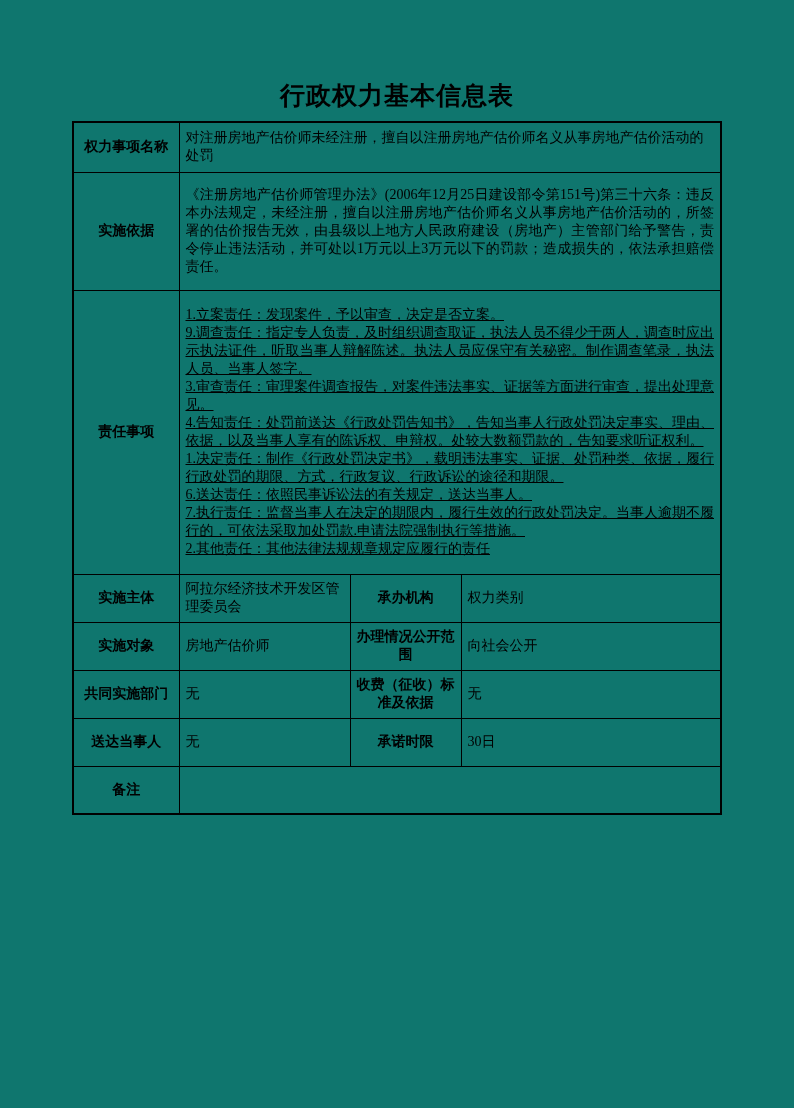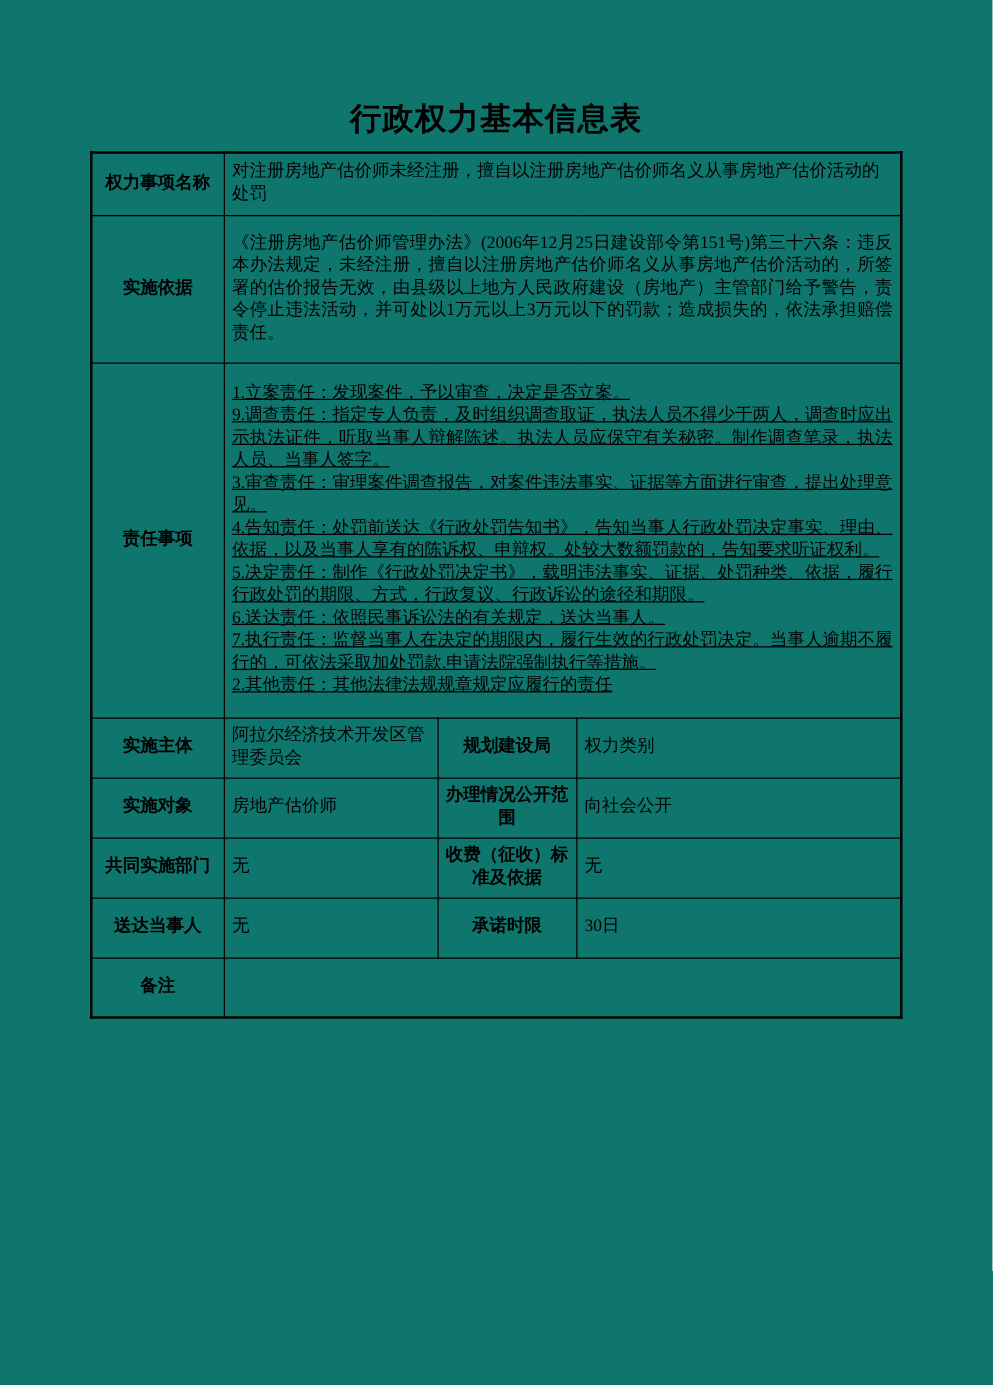--- a/index.html
+++ b/index.html
@@ -97,31 +97,31 @@
         <td class="val-justify" colspan="3">《注册房地产估价师管理办法》(2006年12月25日建设部令第151号)第三十六条：违反本办法规定，未经注册，擅自以注册房地产估价师名义从事房地产估价活动的，所签署的估价报告无效，由县级以上地方人民政府建设（房地产）主管部门给予警告，责令停止违法活动，并可处以1万元以上3万元以下的罚款；造成损失的，依法承担赔偿责任。</td>
       </tr>
 
       <tr class="r-duties">
         <td class="cell-label">责任事项</td>
         <td class="val-list" colspan="3">
           <div class="duty-line">1.立案责任：发现案件，予以审查，决定是否立案。</div>
           <div class="duty-line">9.调查责任：指定专人负责，及时组织调查取证，执法人员不得少于两人，调查时应出示执法证件，听取当事人辩解陈述。执法人员应保守有关秘密。制作调查笔录，执法人员、当事人签字。</div>
           <div class="duty-line">3.审查责任：审理案件调查报告，对案件违法事实、证据等方面进行审查，提出处理意见。</div>
           <div class="duty-line">4.告知责任：处罚前送达《行政处罚告知书》，告知当事人行政处罚决定事实、理由、依据，以及当事人享有的陈诉权、申辩权。处较大数额罚款的，告知要求听证权利。</div>
-          <div class="duty-line">5.决定责任：制作《行政处罚决定书》，载明违法事实、证据、处罚种类、依据，履行行政处罚的期限、方式，行政复议、行政诉讼的途径和期限。</div>
+          <div class="duty-line">1.决定责任：制作《行政处罚决定书》，载明违法事实、证据、处罚种类、依据，履行行政处罚的期限、方式，行政复议、行政诉讼的途径和期限。</div>
           <div class="duty-line">6.送达责任：依照民事诉讼法的有关规定，送达当事人。</div>
           <div class="duty-line">7.执行责任：监督当事人在决定的期限内，履行生效的行政处罚决定。当事人逾期不履行的，可依法采取加处罚款.申请法院强制执行等措施。</div>
           <div class="duty-line">2.其他责任：其他法律法规规章规定应履行的责任</div>
         </td>
       </tr>
 
       <tr class="r-mid">
         <td class="cell-label">实施主体</td>
         <td class="val-center">阿拉尔经济技术开发区管理委员会</td>
-        <td class="cell-label">规划建设局</td>
+        <td class="cell-label">承办机构</td>
         <td class="val-center">权力类别</td>
       </tr>
 
       <tr class="r-mid">
         <td class="cell-label">实施对象</td>
         <td class="val-center">房地产估价师</td>
         <td class="cell-label">办理情况公开范围</td>
         <td class="val-center">向社会公开</td>
       </tr>
 

